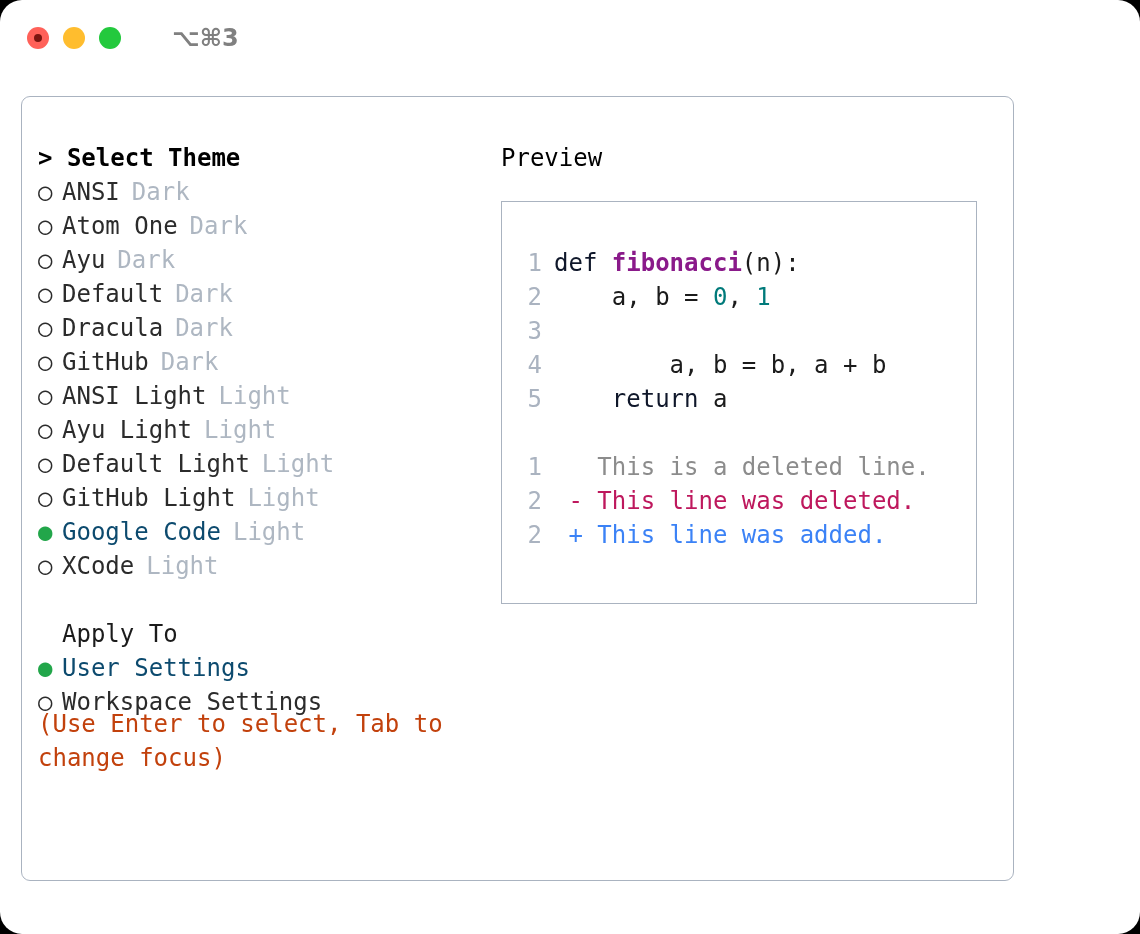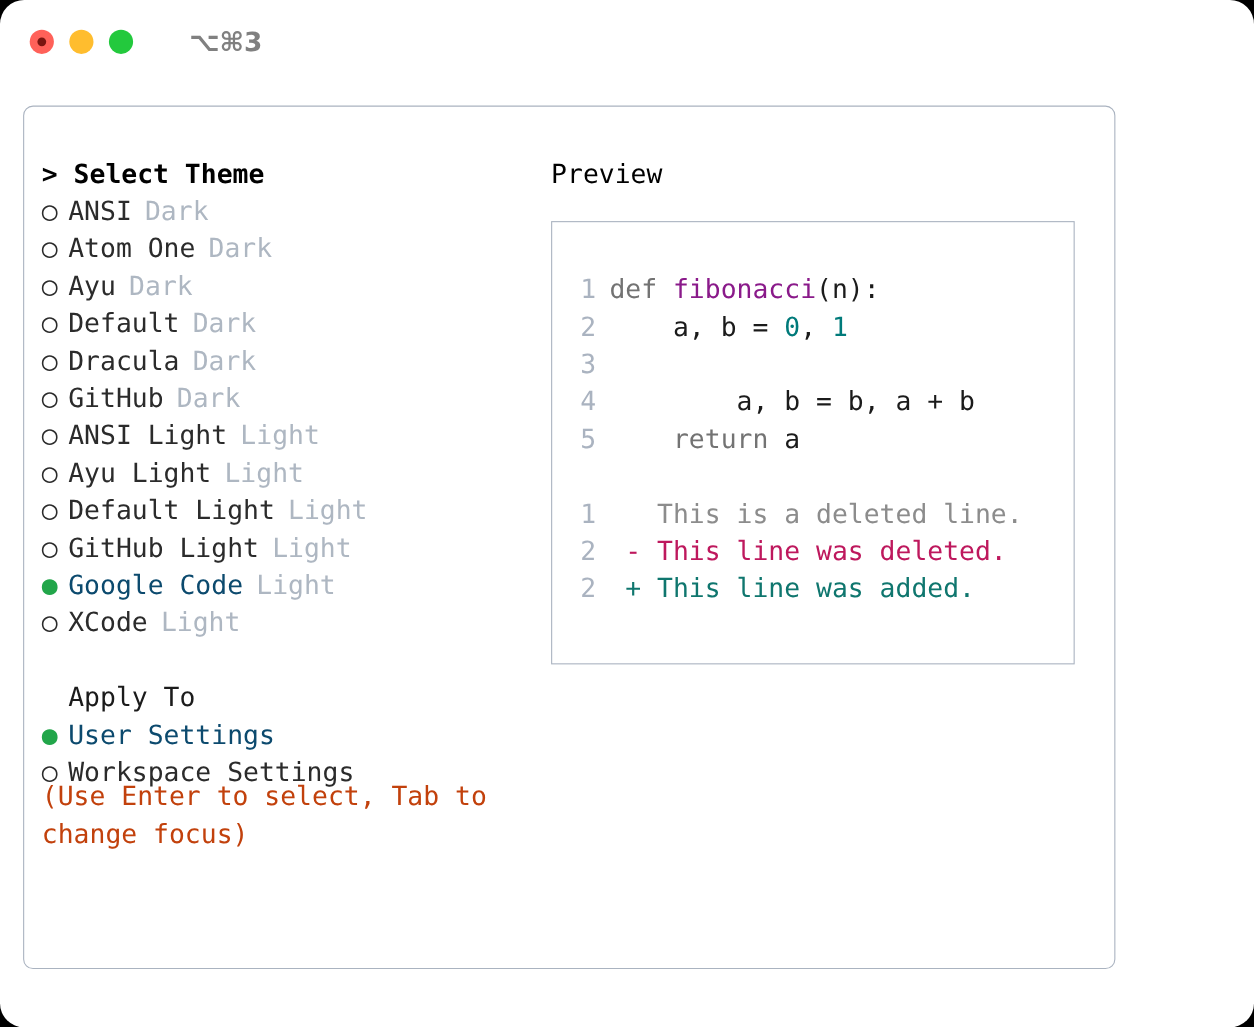--- a/index.html
+++ b/index.html
@@ -177,30 +177,30 @@
     display: inline-block;
     width: 28px;
     flex: 0 0 28px;
     text-align: right;
     color: #aab3c0;
     margin-right: 12px;
   }
 
   .code-text { white-space: pre; }
 
-  .tok-kw   { color: #737373; }
-  .tok-fn   { color: #8a1a8a; }
+  .tok-kw   { color: #0f172a; }
+  .tok-fn   { color: #8a1a8a; font-weight: bold; }
   .tok-num  { color: #007a7a; }
   .tok-pl   { color: #1b1b1b; }
 
   .diff-gap { height: 34px; }
 
   .diff-ctx { color: #8c8c8c; }
   .diff-del { color: #be185d; }
-  .diff-add { color: #0f766e; }
+  .diff-add { color: #3b82f6; }
 </style>
 </head>
 <body>
 
 <div class="window">
 
   <div class="titlebar">
     <div class="traffic">
       <div class="dot close"></div>
       <div class="dot min"></div>

